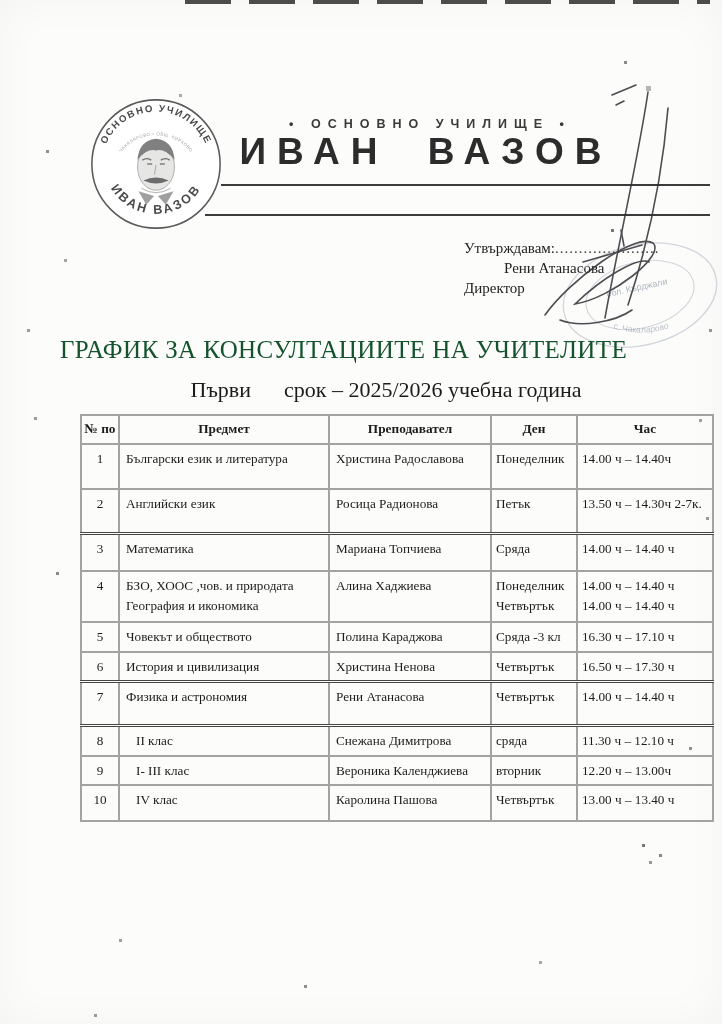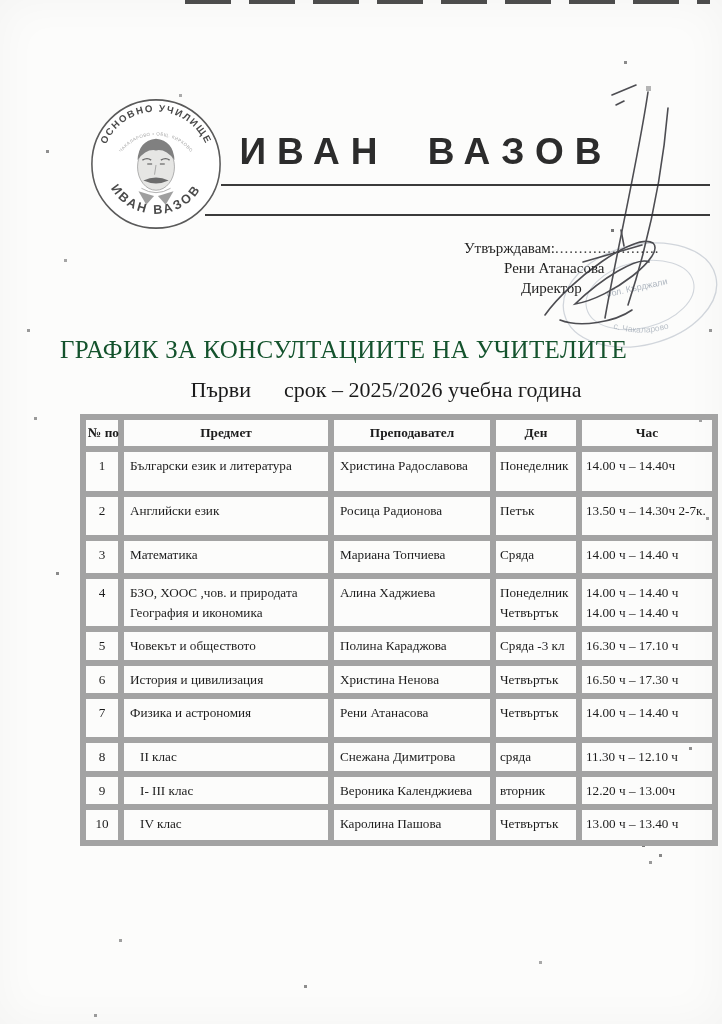--- a/index.html
+++ b/index.html
@@ -25,33 +25,33 @@
   .school-name{position:absolute;left:216px;top:131px;width:420px;text-align:center;
         font-family:"Liberation Sans",sans-serif;font-weight:bold;font-size:37px;
         letter-spacing:11px;word-spacing:18px;color:#2c2c2c;white-space:nowrap;}
   .rule-top{position:absolute;left:221px;top:184px;width:489px;height:0;border-top:2px solid #3b3b3b;}
   .rule-bottom{position:absolute;left:205px;top:214px;width:505px;height:0;border-top:2px solid #3b3b3b;}
   .addr{position:absolute;left:228px;top:187px;width:484px;text-align:center;
         font-family:"Liberation Sans",sans-serif;font-size:11px;line-height:13.5px;color:#3d3d3d;}
   
   .approval{position:absolute;left:464px;top:238px;width:250px;font-size:15px;line-height:20px;color:#222;}
   .approval .nm{margin-left:40px;}
-  .approval .rl{margin-left:57px;}
+  .approval .rl{}
   .dots{letter-spacing:1px;color:#444;}
   .sig{position:absolute;left:520px;top:60px;width:202px;height:280px;pointer-events:none;}
   .stamp{position:absolute;left:545px;top:235px;width:177px;height:130px;pointer-events:none;}
   
   .doc-title{position:absolute;left:60px;top:336px;width:660px;text-align:left;
         font-size:25px;letter-spacing:.4px;color:#14532d;}
   .doc-subtitle{position:absolute;left:60px;top:377px;width:652px;text-align:center;
         font-size:22px;color:#1b1b1b;white-space:pre;}
   
   table.sched{position:absolute;left:80px;top:414px;width:632px;border-collapse:collapse;
         table-layout:fixed;font-size:13.2px;color:#1c1c1c;}
-  table.sched th,table.sched td{border:6px solid #a3a3a3;vertical-align:top;}
+  table.sched th,table.sched td{border:2px solid #a3a3a3;vertical-align:top;}
   table.sched th{font-size:13.3px;font-weight:bold;text-align:center;padding:5px 2px;white-space:nowrap;height:29px;box-sizing:border-box;}
   table.sched td{padding:4px 6px;line-height:1.48;}
   table.sched td:nth-child(1){text-align:center;padding-left:2px;padding-right:2px;}
   table.sched td:nth-child(4),table.sched td:nth-child(5){white-space:nowrap;padding-left:4px;padding-right:2px;}
   table.sched td:nth-child(3){white-space:nowrap;}
   tbody tr:nth-child(1){height:45px;} tbody tr:nth-child(2){height:44px;}
   tbody tr:nth-child(3){height:38px;} tbody tr:nth-child(4){height:51px;}
   tbody tr:nth-child(5){height:23px;} tbody tr:nth-child(6){height:28px;}
   tbody tr:nth-child(7){height:44px;} tbody tr:nth-child(8){height:23px;}
   tbody tr:nth-child(9){height:22px;} tbody tr:nth-child(10){height:36px;}
@@ -90,20 +90,21 @@
       <line x1="61" y1="70" x2="66" y2="70" stroke="#4c4c4c" stroke-width="1.2"></line>
       <line x1="74" y1="70" x2="79" y2="70" stroke="#4c4c4c" stroke-width="1.2"></line>
       <path d="M70,71 L68.5,81" stroke="#9a9a9a" stroke-width="1" fill="none"></path>
       <path d="M57,87 Q70,81 83,87 Q70,93 57,87 Z" fill="#585858"></path>
       <path d="M55,95 Q70,104 85,95" stroke="#a5a5a5" stroke-width="1" fill="none"></path>
       <path d="M52,98 L60,112 L68,103 Z" fill="#6e6e6e" opacity=".75"></path>
       <path d="M88,98 L80,112 L72,103 Z" fill="#6e6e6e" opacity=".75"></path>
     </g>
   </svg>
 
+  <div class="school-type">• ОСНОВНО УЧИЛИЩЕ •</div>
   <div class="school-name">ИВАН ВАЗОВ</div>
   <div class="rule-top"></div>
   <div class="rule-bottom"></div>
 
   <div class="approval">
     <div><span>Утвърждавам:</span><span class="dots">......................</span></div>
     <div class="nm">Рени Атанасова</div>
     <div class="rl">Директор</div>
   </div>
 

